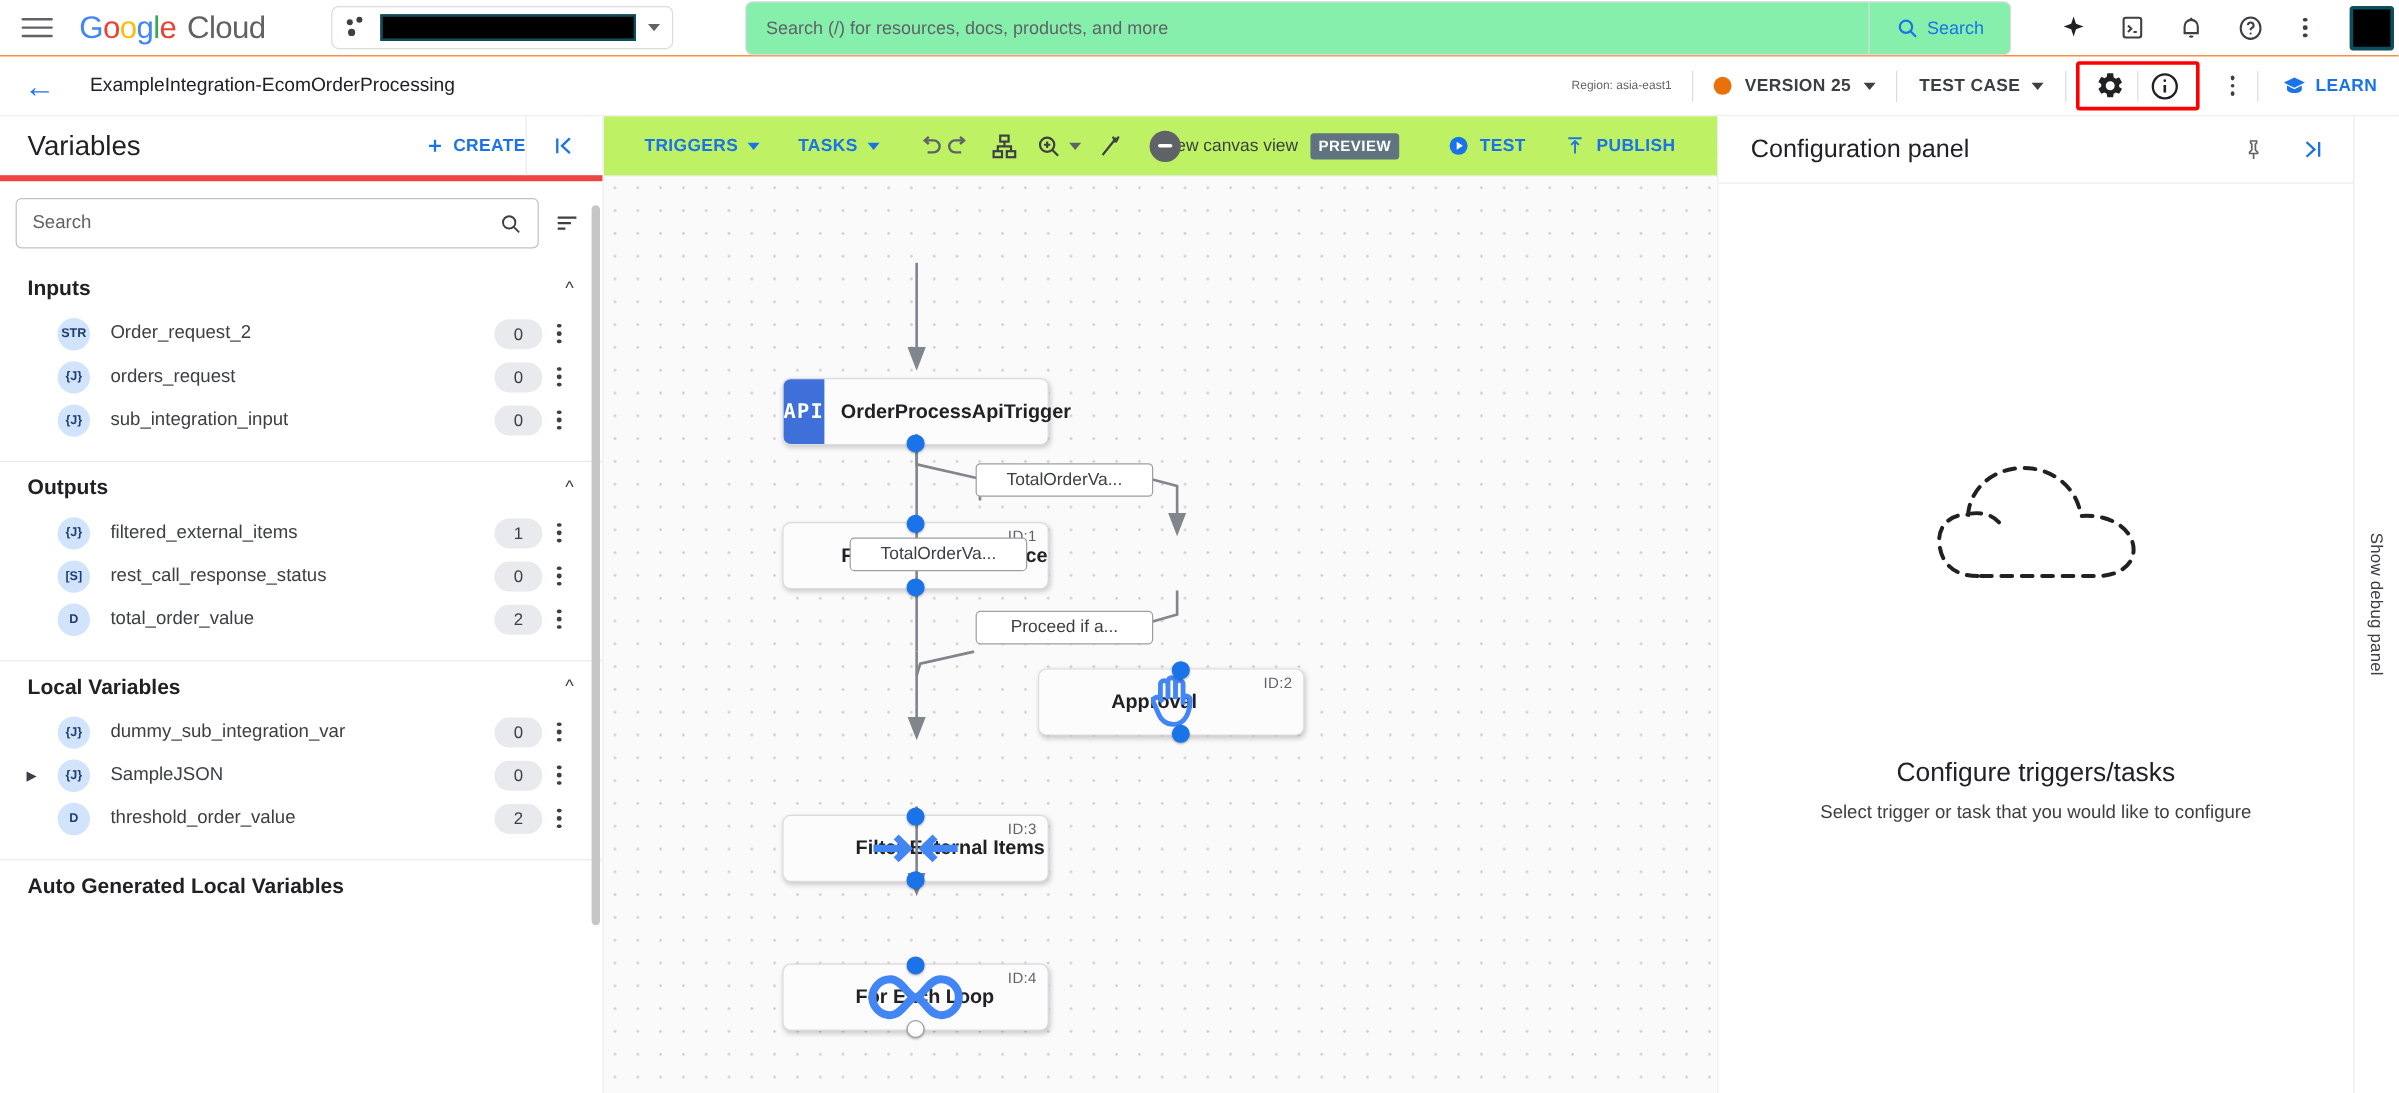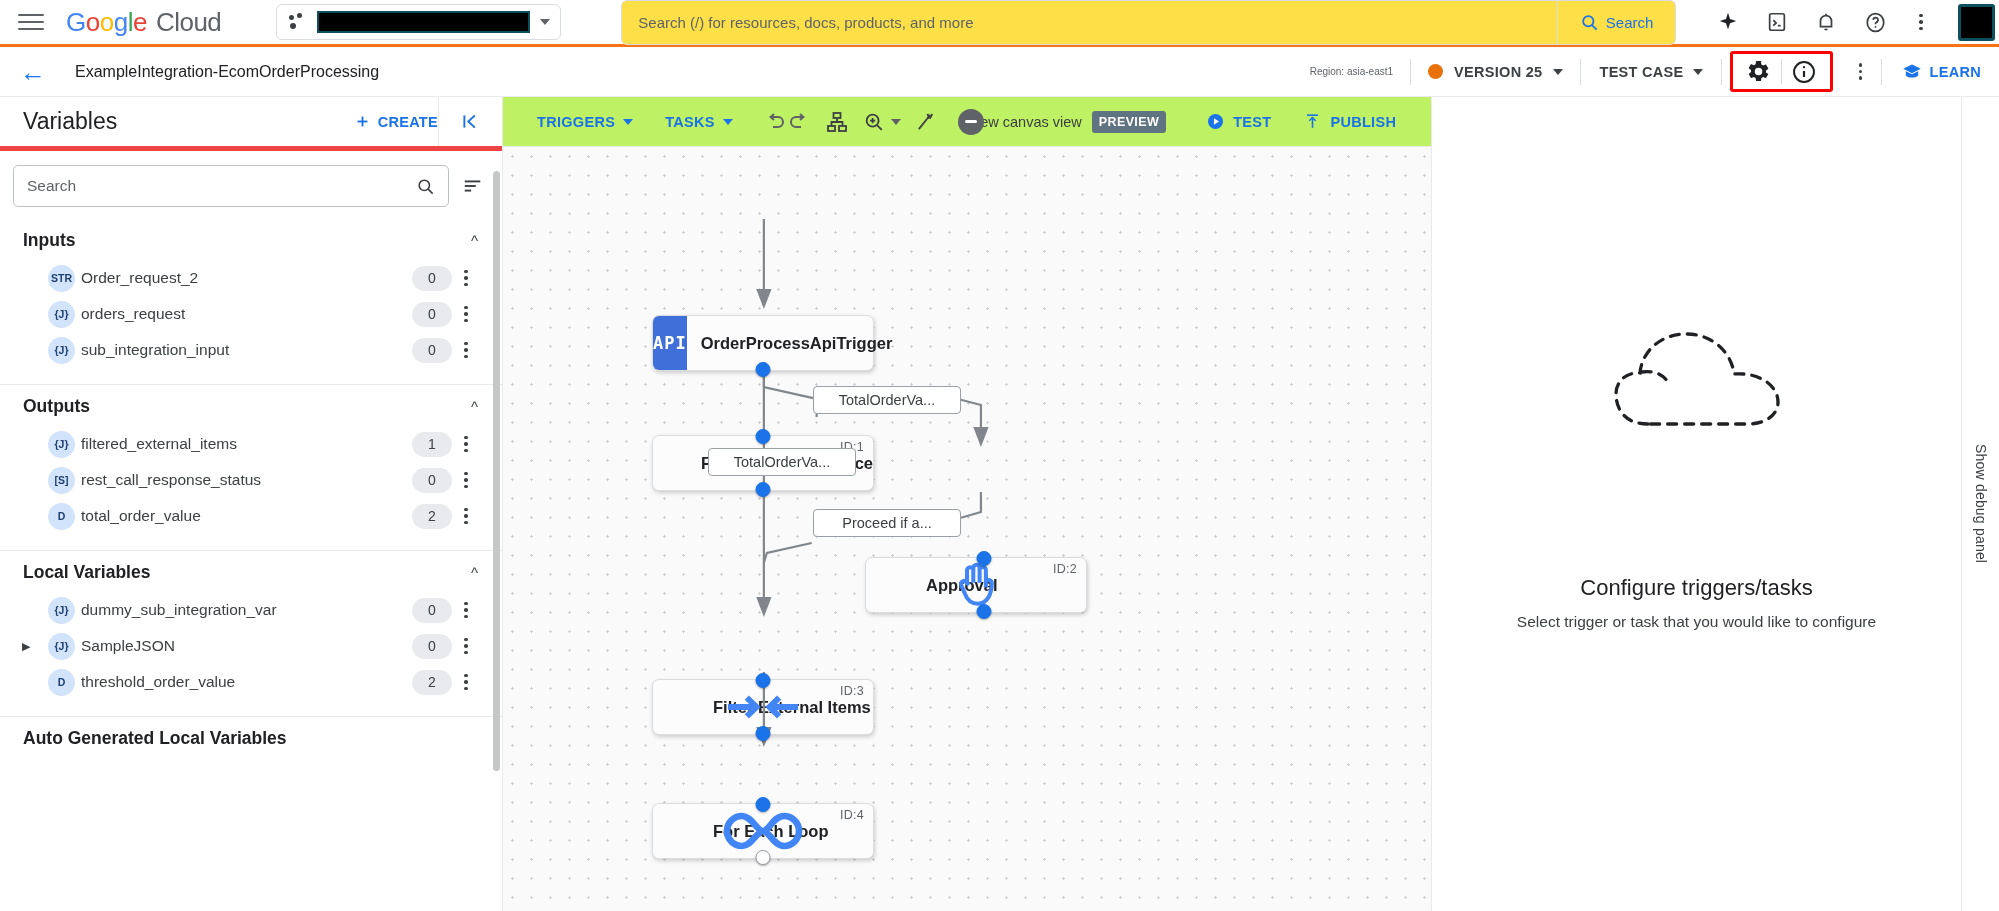--- a/index.html
+++ b/index.html
@@ -1,41 +1,41 @@
 <!DOCTYPE html>
 <html><head>
 <meta charset="utf-8">
 <style>
   * { box-sizing: border-box; margin:0; padding:0; }
   html,body { width:1999px; height:911px; overflow:hidden;
     font-family:"Liberation Sans", sans-serif; background:#fff; color:#202124; }
 
   
   .topbar { height:47px; display:flex; align-items:center; padding:0 4px 0 14px;
-            border-bottom:3px solid #f97316; background:#fff; position:relative; }
+            border-bottom:1px solid #f97316; background:#fff; position:relative; }
   .hamburger { width:34px; height:34px; display:flex; flex-direction:column;
                justify-content:center; gap:5px; padding:0 4px; cursor:pointer; }
   .hamburger span { display:block; height:2px; background:#5f6368; border-radius:2px; }
   .gc-logo { margin-left:18px; font-size:26px; letter-spacing:-0.5px; white-space:nowrap; }
   .gc-logo .g1{color:#4285F4}.gc-logo .o1{color:#EA4335}.gc-logo .o2{color:#FBBC05}
   .gc-logo .g2{color:#4285F4}.gc-logo .l1{color:#34A853}.gc-logo .e1{color:#EA4335}
   .gc-logo .cloud{color:#5f6368; margin-left:9px;}
   .proj-picker { margin-left:55px; display:flex; align-items:center; gap:10px;
                  border:1px solid #dadce0; border-radius:6px; height:36px;
                  padding:0 10px 0 12px; min-width:285px; cursor:pointer; background:#fff;}
   .proj-dots { width:18px; height:18px; position:relative; flex:0 0 18px;}
   .proj-dots i { position:absolute; background:#3c4043; border-radius:50%; display:block;}
   .proj-dots i:nth-child(1){width:5px;height:5px;left:0;top:2px;}
   .proj-dots i:nth-child(2){width:5px;height:5px;left:8px;top:0px;}
   .proj-dots i:nth-child(3){width:6px;height:6px;left:1px;top:10px;}
   .proj-redacted { flex:1; height:22px; background:#000; border:2px solid #0d4f5c; }
   .caret-dn { width:0;height:0;border-left:5px solid transparent;border-right:5px solid transparent;
               border-top:6px solid #5f6368; }
   .searchbox { margin-left:60px; flex:0 0 1055px; height:45px; border:1px solid #dadce0;
-               border-radius:6px; display:flex; align-items:center; background:#fde047;
+               border-radius:6px; display:flex; align-items:center; background:#86efac;
                overflow:hidden;}
   .searchbox input { border:0; outline:0; flex:1; height:100%; padding:0 16px;
                      font-size:15px; color:#3c4043; font-family:"Liberation Sans",sans-serif;
                      background:transparent;}
   .searchbox input::placeholder{color:#5f6368;}
   .search-btn { display:flex; align-items:center; gap:7px; border-left:1px solid #dadce0;
                 height:100%; padding:0 22px; color:#1a73e8; font-size:15px; font-weight:500;
                 cursor:pointer;}
   .top-icons { margin-left:auto; display:flex; align-items:center; gap:23px; padding-left:30px;}
   .top-icons .ic { width:26px; height:26px; display:flex; align-items:center; justify-content:center;
@@ -91,21 +91,21 @@
   .varsearch input::placeholder{color:#5f6368;}
   .sortbtn { width:30px; display:flex; align-items:center; justify-content:center; cursor:pointer;}
   .grp-head { display:flex; align-items:center; padding:11px 24px 9px 23px;}
   .grp-head h3 { font-size:17.5px; font-weight:700; color:#202124;}
   .chev { margin-left:auto; color:#3c4043; cursor:pointer; font-size:15px; line-height:1;}
   .vrow { display:flex; align-items:center; height:36px; padding:0 22px 0 22px; cursor:pointer;}
   .expander { width:22px; font-size:11px; color:#3c4043; flex:0 0 22px;}
   .vtype { width:27px; height:27px; border-radius:50%; background:#d2e3fc; color:#1f3f70;
            font-size:10.5px; font-weight:700; display:flex; align-items:center;
            justify-content:center; flex:0 0 27px; margin-left:4px;}
-  .vname { margin-left:6px; font-size:15.5px; color:#3c4043; white-space:nowrap;}
+  .vname { margin-left:17px; font-size:15.5px; color:#3c4043; white-space:nowrap;}
   .vcount { margin-left:auto; width:40px; height:25px; border-radius:13px; background:#e8eaed;
             color:#3c4043; font-size:14px; display:flex; align-items:center; justify-content:center;}
   .vkebab { width:28px; display:flex; justify-content:center; cursor:pointer;}
   .divline { height:1px; background:#e8eaed; margin:16px 0 0 0;}
   .vscroll { position:absolute; right:2px; top:20px; width:7px; height:600px; background:#c4c7c5;
              border-radius:4px;}
 
   
   .canvaswrap { flex:1; display:flex; flex-direction:column; min-width:0;}
   .canvastoolbar { height:50px; display:flex; align-items:center; border-bottom:1px solid #e8eaed;
@@ -650,20 +650,37 @@
         <span class="port bottom hollow"></span>
       </div>
 
       <div class="edgelabel" style="left:310px; top:239px; width:148px;">TotalOrderVa...</div>
       <div class="edgelabel" style="left:205px; top:301px; width:148px;">TotalOrderVa...</div>
       <div class="edgelabel" style="left:310px; top:362px; width:148px;">Proceed if a...</div>
     </div>
   </div>
 
   <div class="cfgpanel">
+    <div class="cfghead">
+      <h2>Configuration panel</h2>
+      <div class="cfg-icons">
+        <span class="ic">
+          <svg width="20" height="20" viewBox="0 0 24 24" fill="none" stroke="#5f6368" stroke-width="1.7">
+              <path d="M9 3h6v2l-1.2 1.2V12l2.2 2.2v1.3H8v-1.3L10.2 12V6.2L9 5z"></path>
+              <line x1="12" y1="15.5" x2="12" y2="21"></line>
+            </svg>
+        </span>
+        <span class="ic">
+          <svg width="21" height="21" viewBox="0 0 24 24" fill="none" stroke="#1a73e8" stroke-width="2.2">
+              <polyline points="7,5 14.5,12 7,19"></polyline>
+              <line x1="19" y1="5" x2="19" y2="19"></line>
+            </svg>
+        </span>
+      </div>
+    </div>
     <div class="cfgbody">
       <svg width="178" height="118" viewBox="0 0 178 118" fill="none" stroke="#202124" stroke-width="3.3" stroke-dasharray="9 8" stroke-linecap="round">
         <path d="M40 112 C14 112 8 94 8 82 C8 68 20 60 32 61 C34 38 54 22 78 22 C106 22 124 42 126 62 C152 60 170 74 170 90 C170 104 156 112 140 112 Z"></path>
         <path d="M34 60 C48 58 58 64 62 74"></path>
       </svg>
       <div class="cfg-title">Configure triggers/tasks</div>
       <div class="cfg-sub">Select trigger or task that you would like to configure</div>
     </div>
   </div>
 

